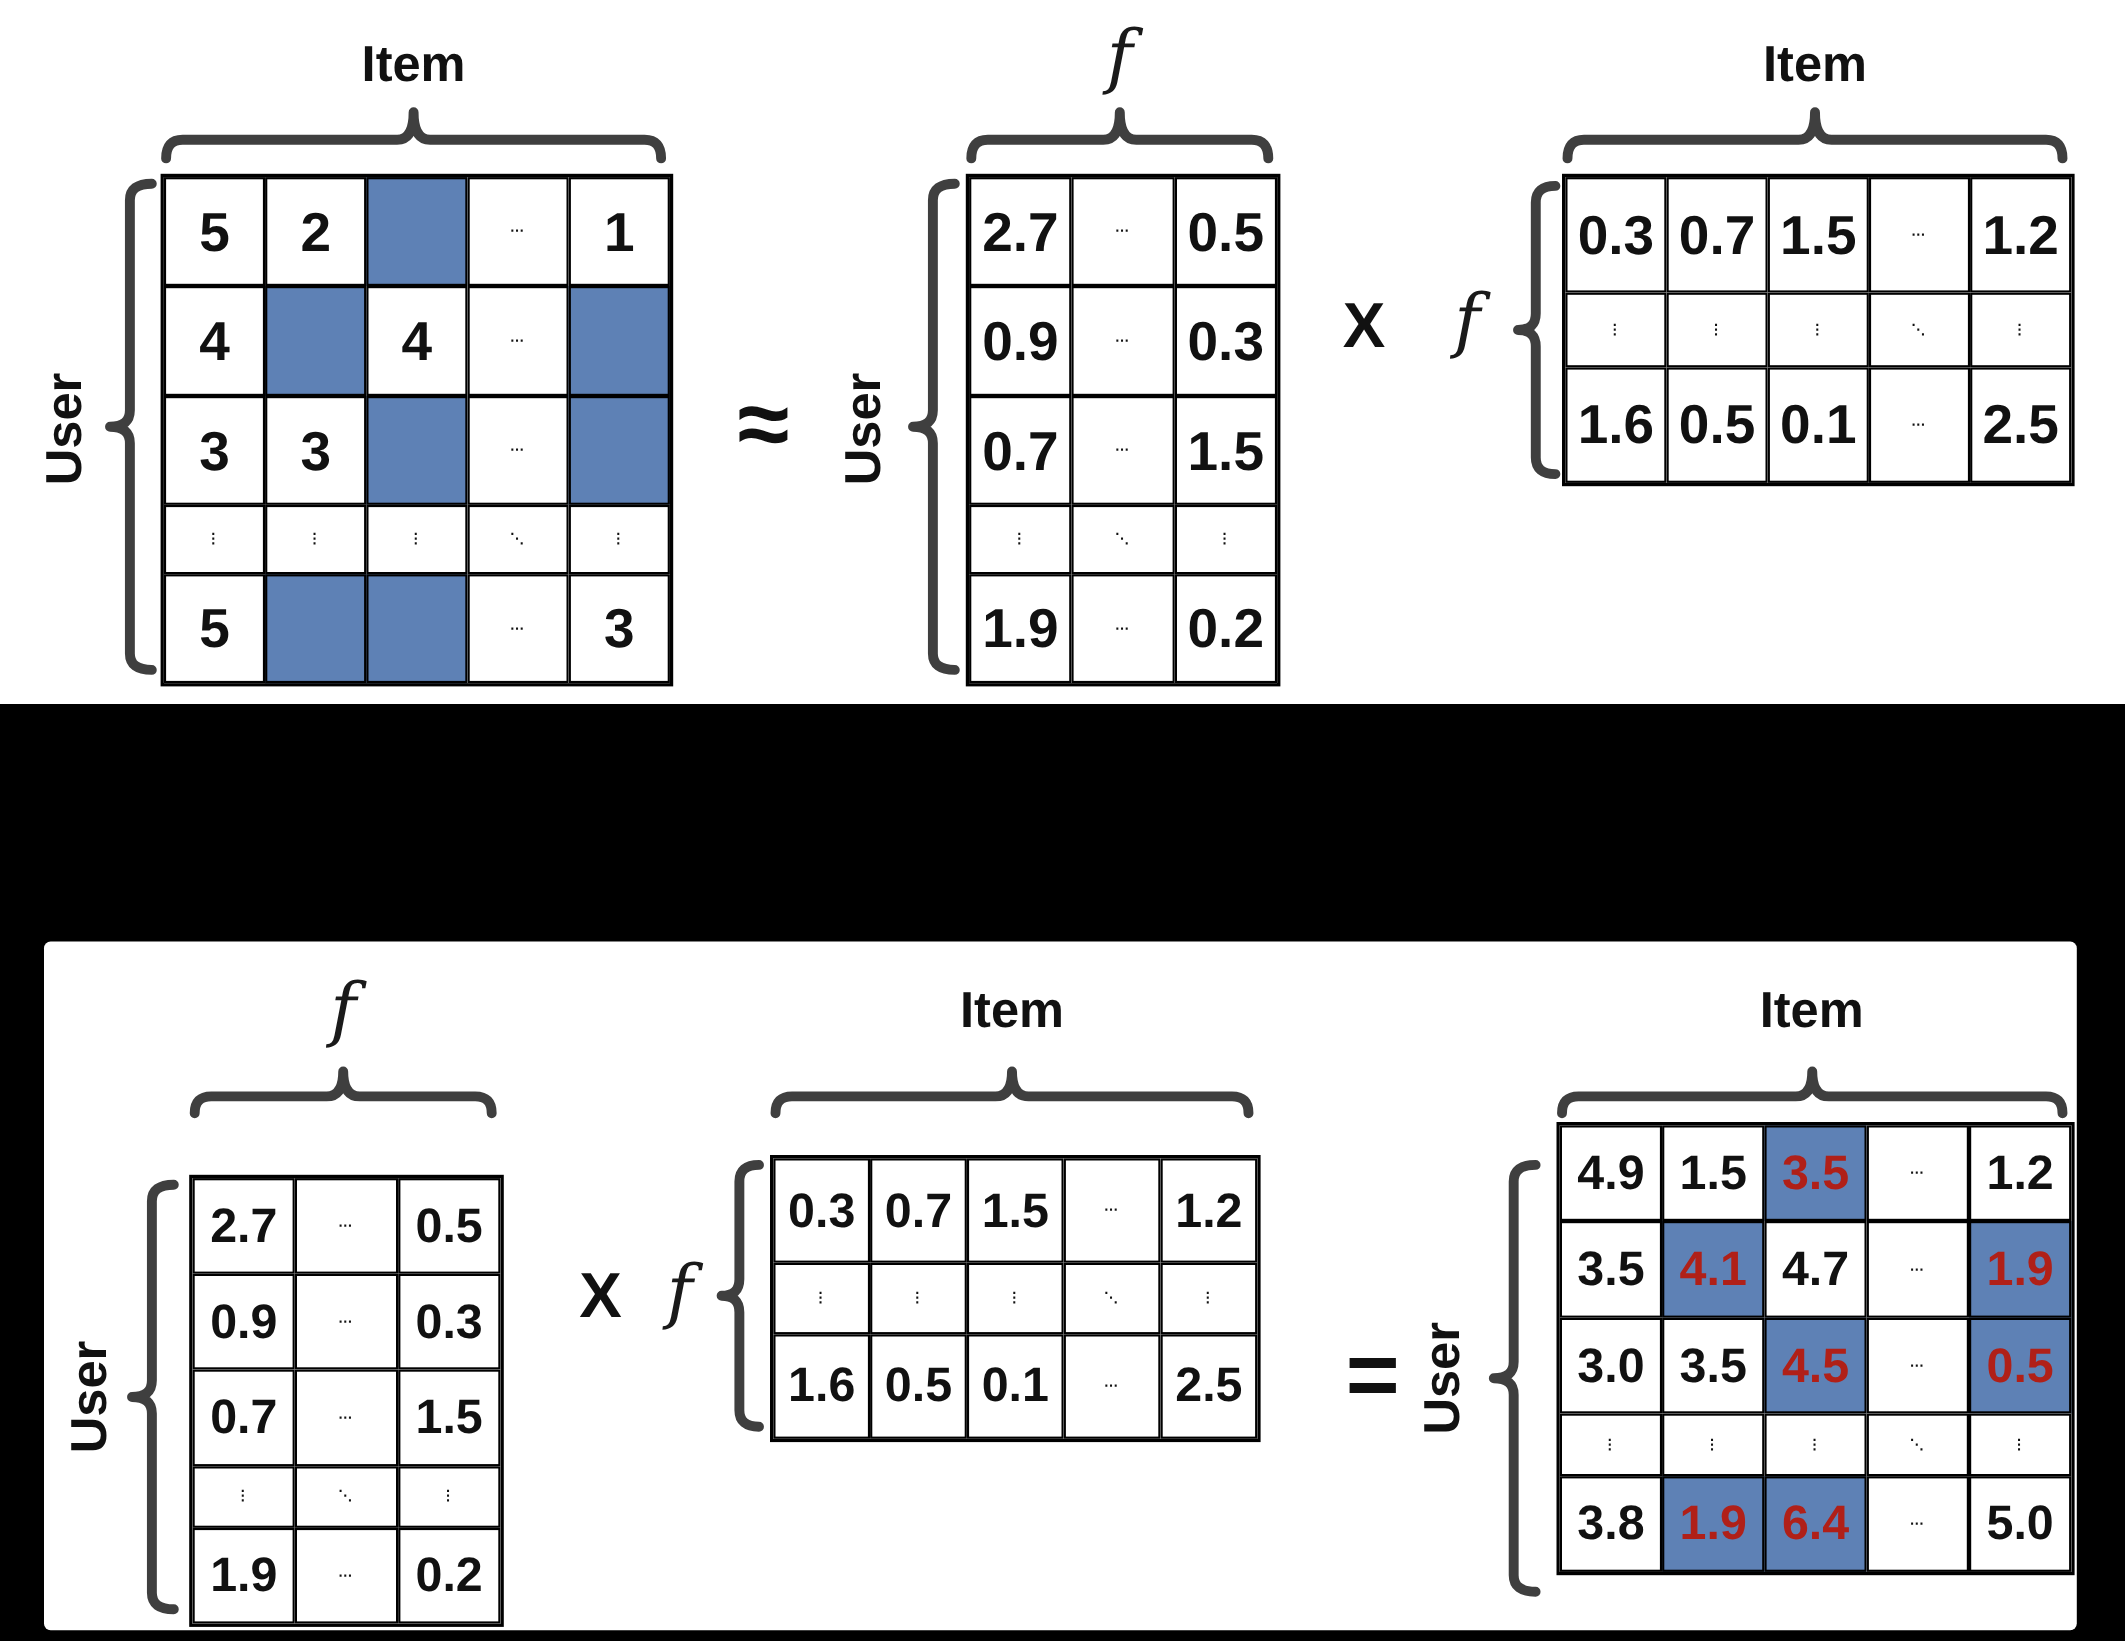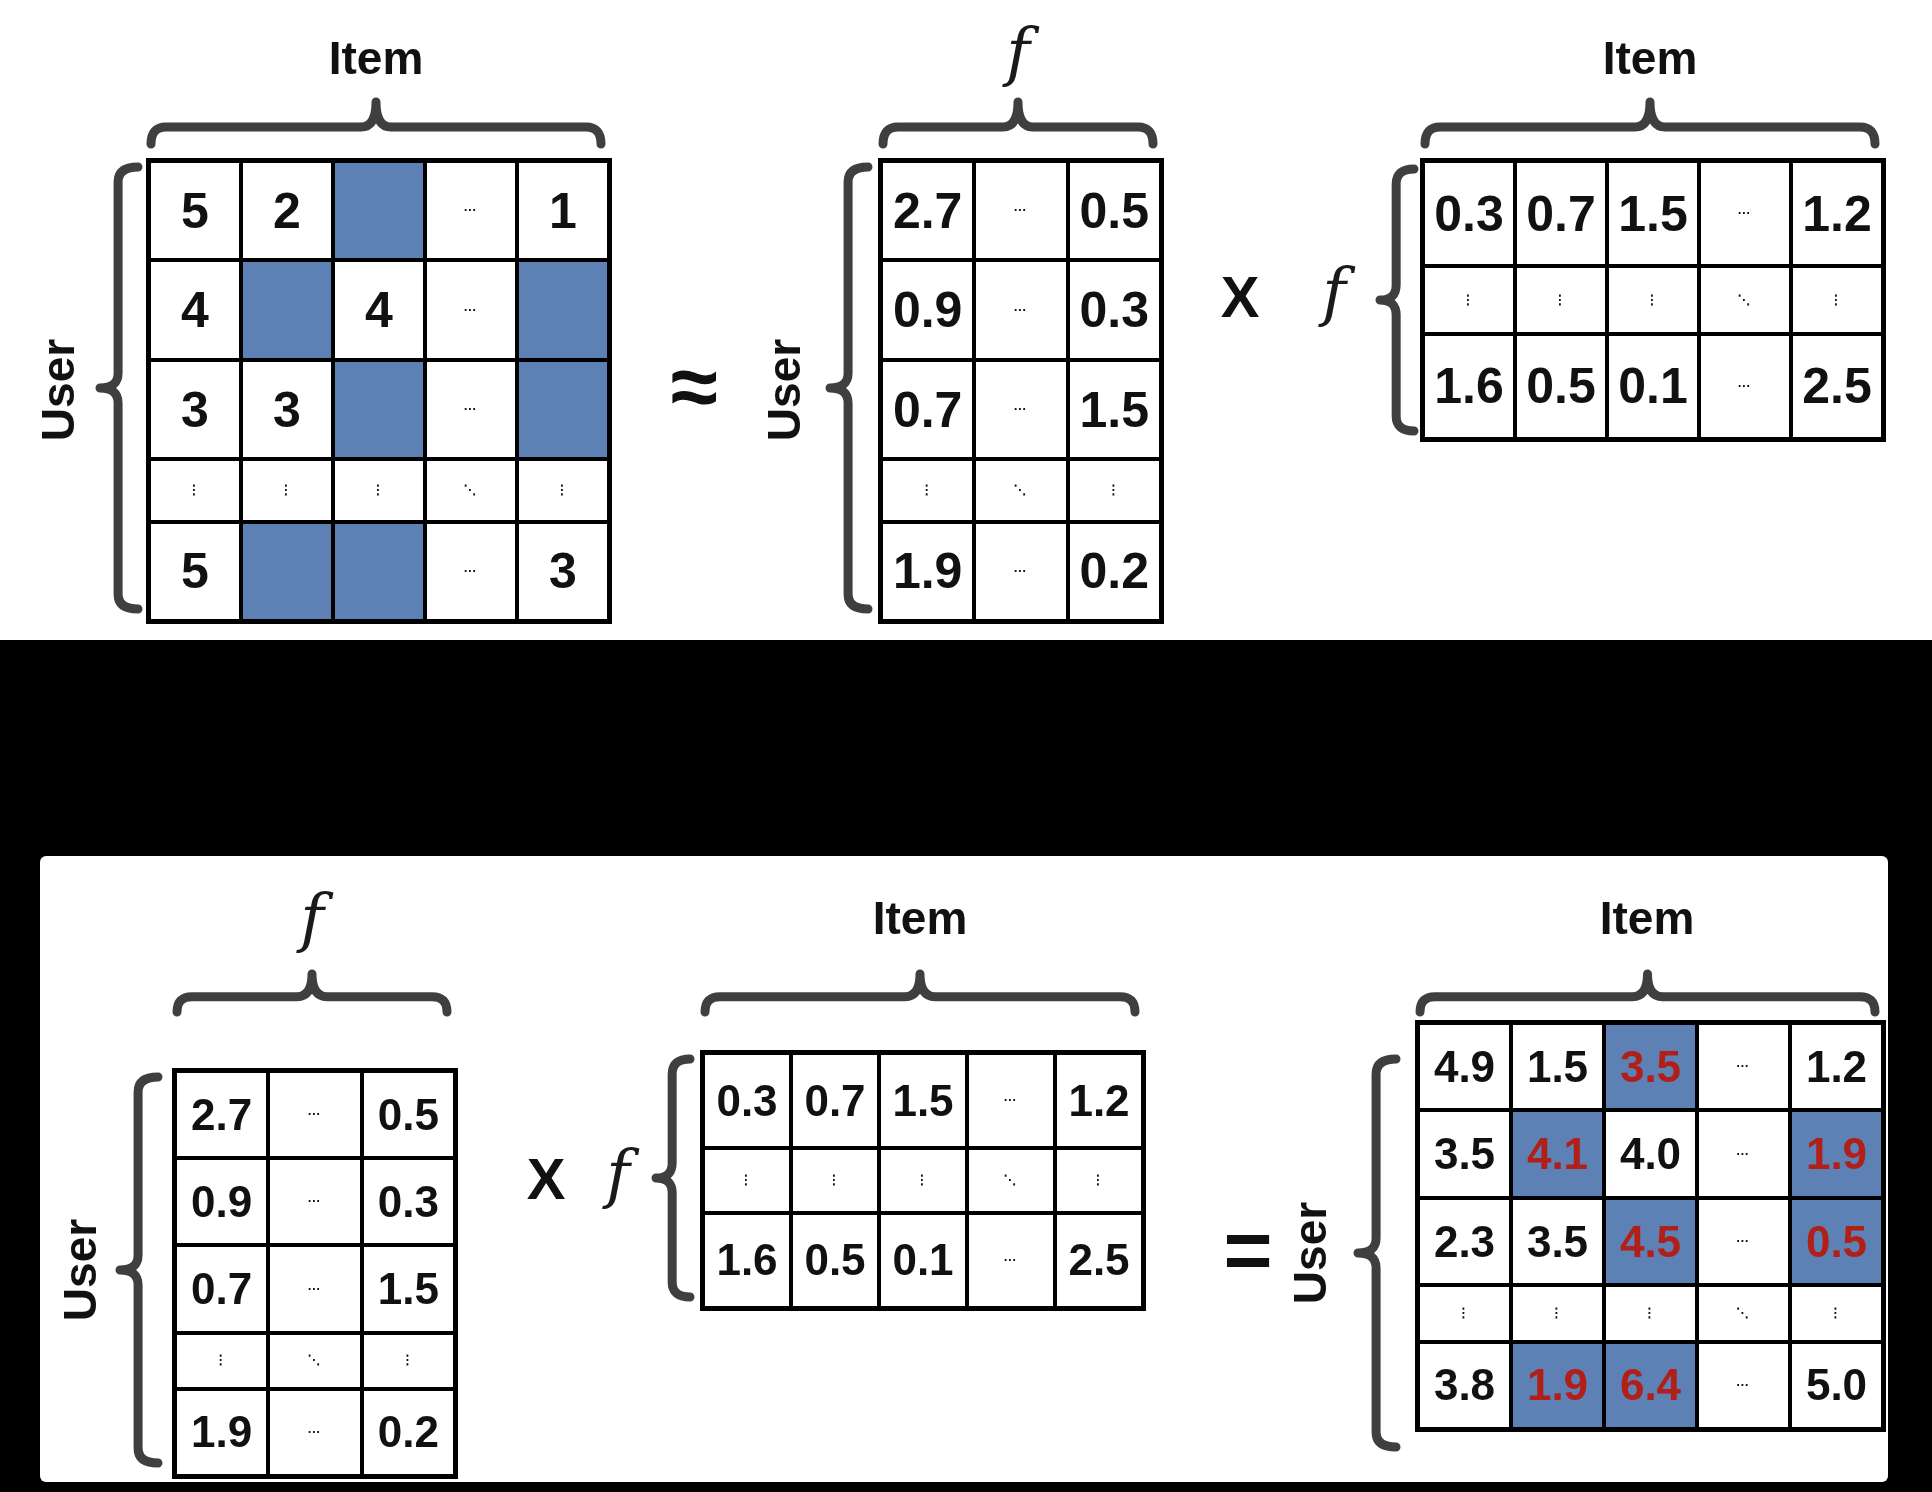--- a/index.html
+++ b/index.html
@@ -187,24 +187,24 @@
     <path d="M 5 42 Q 5 26.68 20 26.68 L 217.5 26.68 Q 232.5 26.68 232.5 4 Q 232.5 26.68 247.5 26.68 L 445 26.68 Q 460 26.68 460 42" fill="none" stroke="var(--brace)" stroke-width="9" stroke-linecap="round" stroke-linejoin="round"></path>
   </svg>
 <div class="matrix m-bot" style="left: 1415px; top: 1020px; width: 465px; height: 406px; grid-template-columns: repeat(5, 1fr);">
     <div class="cell">4.9</div>
     <div class="cell">1.5</div>
     <div class="cell hl red">3.5</div>
     <div class="cell dots">⋯</div>
     <div class="cell">1.2</div>
     <div class="cell">3.5</div>
     <div class="cell hl red">4.1</div>
-    <div class="cell">4.0</div>
+    <div class="cell">4.7</div>
     <div class="cell dots">⋯</div>
     <div class="cell hl red">1.9</div>
-    <div class="cell">2.3</div>
+    <div class="cell">3.0</div>
     <div class="cell">3.5</div>
     <div class="cell hl red">4.5</div>
     <div class="cell dots">⋯</div>
     <div class="cell hl red">0.5</div>
     <div class="cell dots">⋮</div>
     <div class="cell dots">⋮</div>
     <div class="cell dots">⋮</div>
     <div class="cell dots">⋱</div>
     <div class="cell dots">⋮</div>
     <div class="cell">3.8</div>

